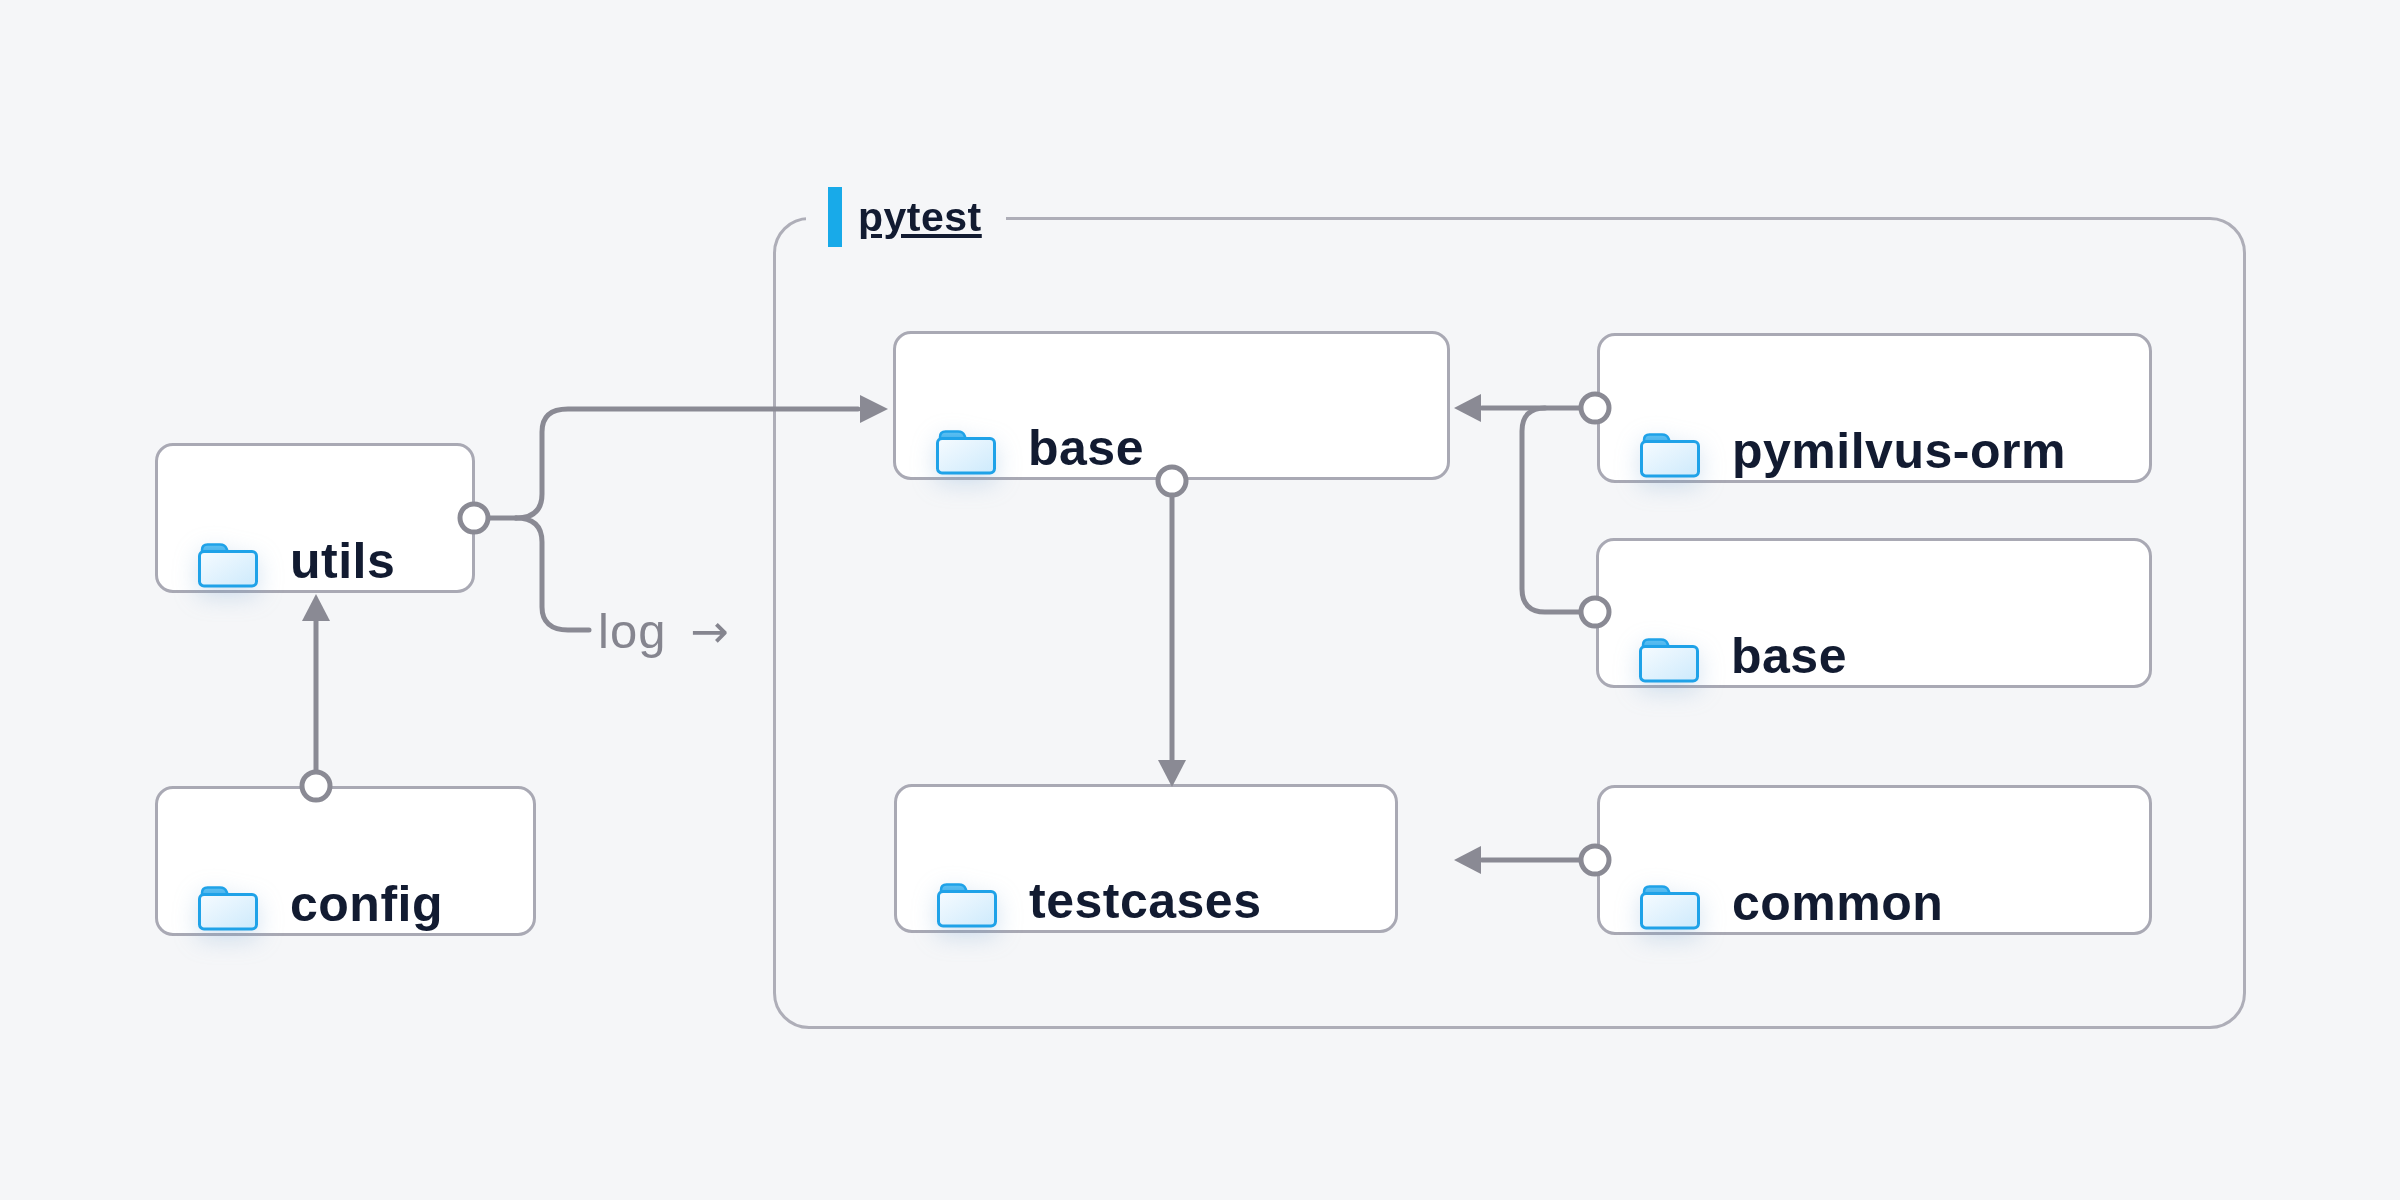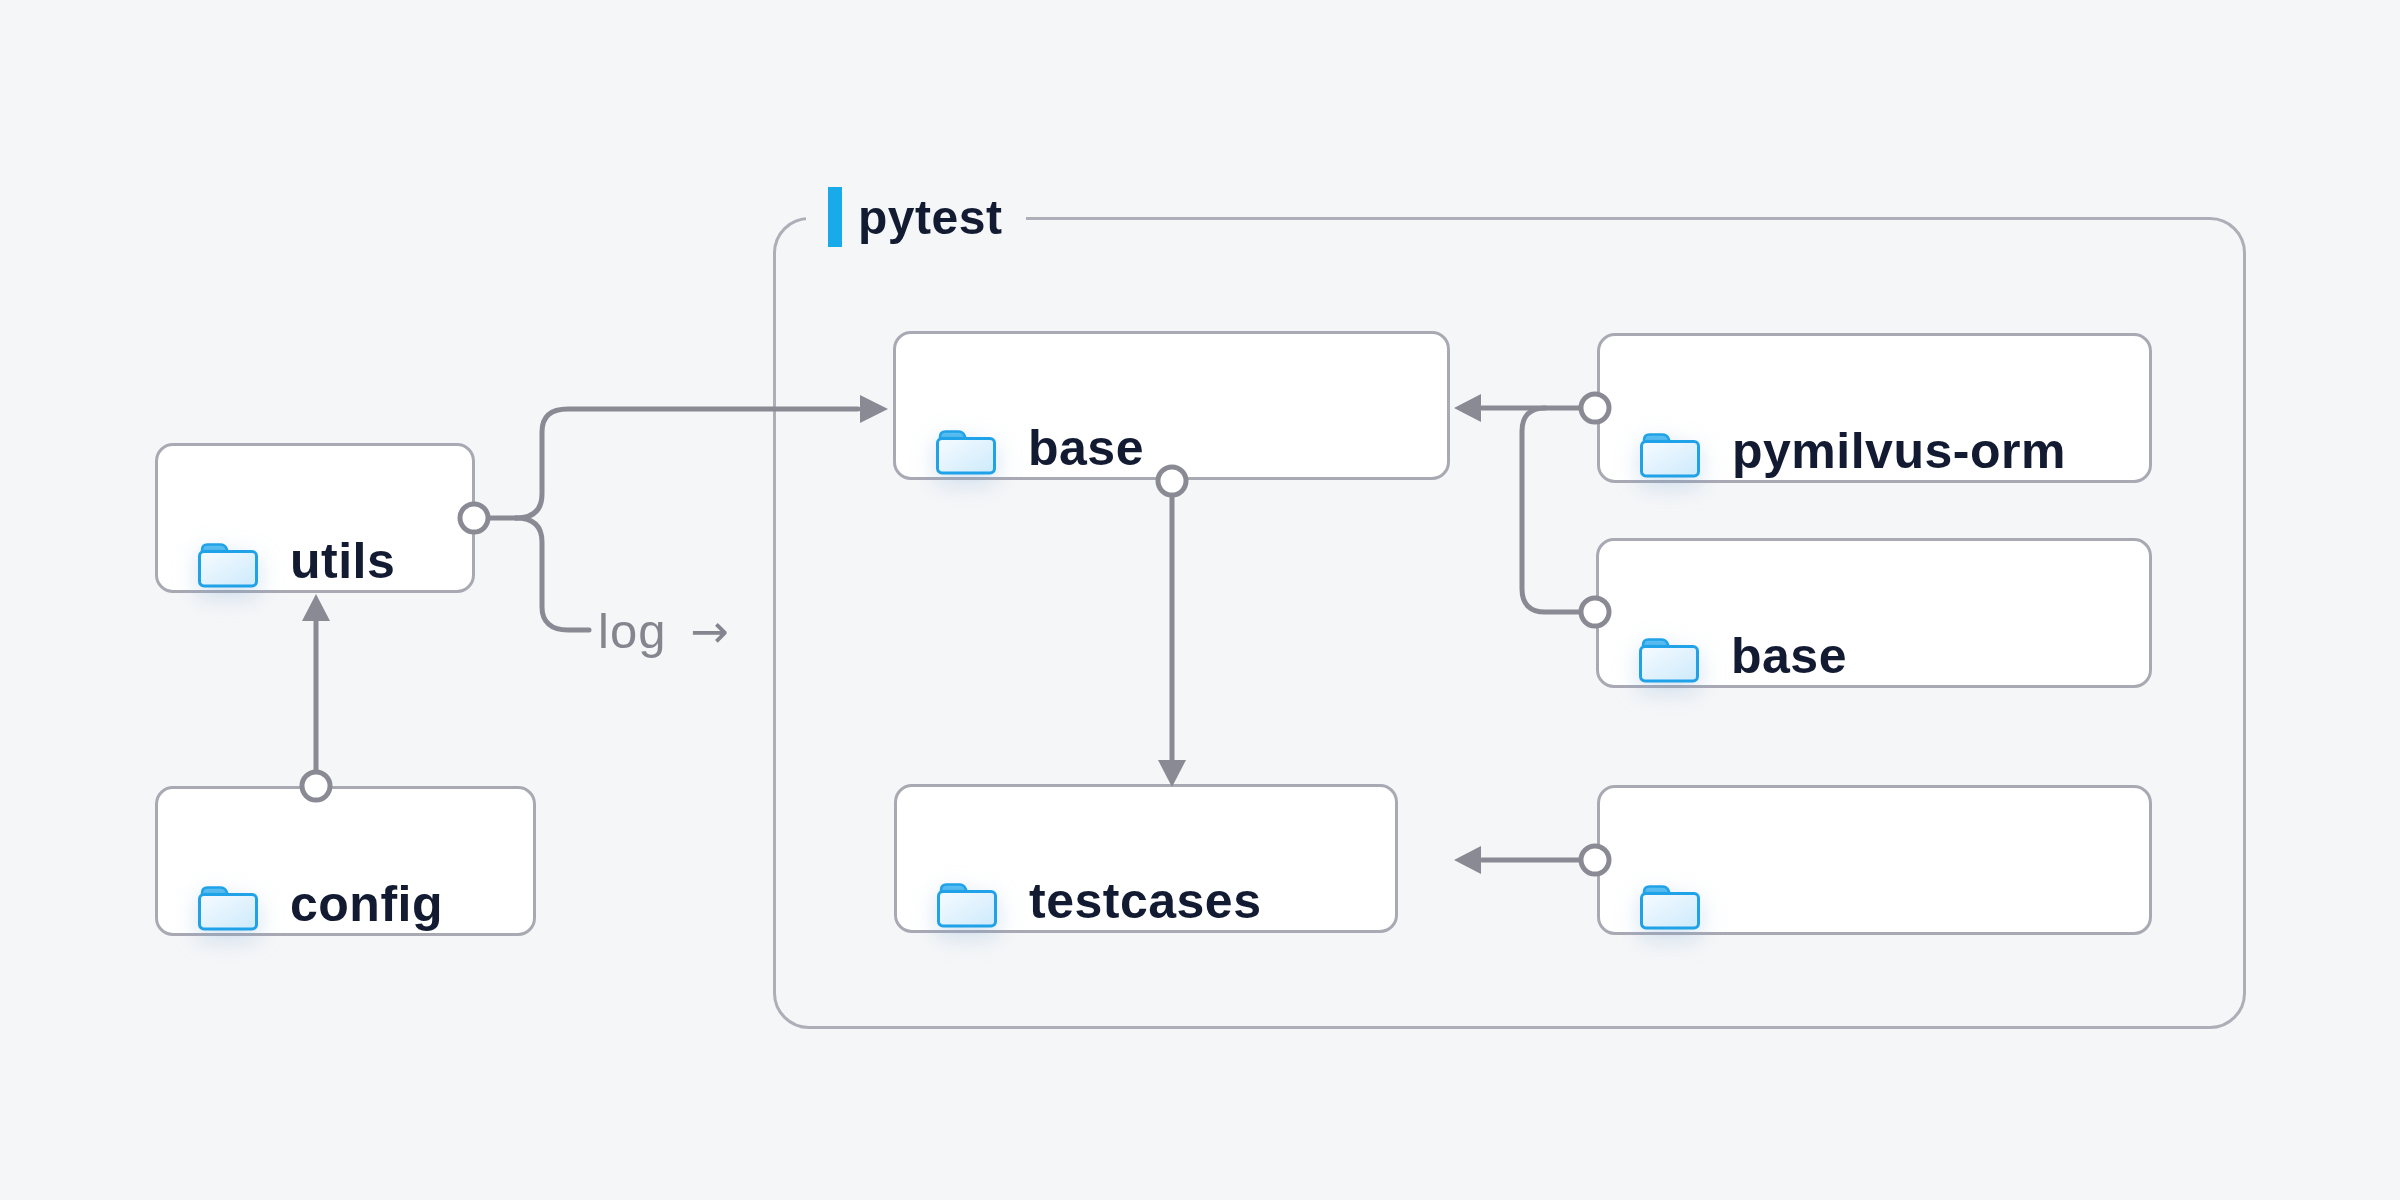--- a/index.html
+++ b/index.html
@@ -36,22 +36,22 @@
     left:806px;top:183px;height:68px;
     display:inline-flex;align-items:center;
     gap:16px;padding:0 24px 0 22px;
     background:var(--bg);
     z-index:2;
   }
   .group-label .bar{
     width:14px;height:60px;background:var(--accent);
   }
   .group-label .txt{
-    font-size:48px;font-weight:bold;color:var(--ink);
-    letter-spacing:0.5px;white-space:nowrap;
+    font-size:41px;font-weight:bold;color:var(--ink);
+    letter-spacing:0.5px;white-space:nowrap;text-decoration:underline;
   }
   
   .node{
     position:absolute;
     background:#ffffff;
     border:3px solid var(--border);
     border-radius:18px;
     display:flex;align-items:flex-end;
     padding-left:38px;gap:30px;
     z-index:2;
@@ -171,20 +171,21 @@
     <svg class="folder">
         <use href="#folder-symbol"></use>
       </svg>
     <span class="label">testcases</span>
   </div>
 
   <div class="node n-common">
     <svg class="folder">
         <use href="#folder-symbol"></use>
       </svg>
+    <span class="label">common</span>
   </div>
 
   <div class="log-label">
     <span class="log-txt">log</span>
     <span class="log-arrow">→</span>
   </div>
 
   <svg class="connectors" viewBox="0 0 2400 1200">
 
     <path d="M 489 518 H 516"></path>

